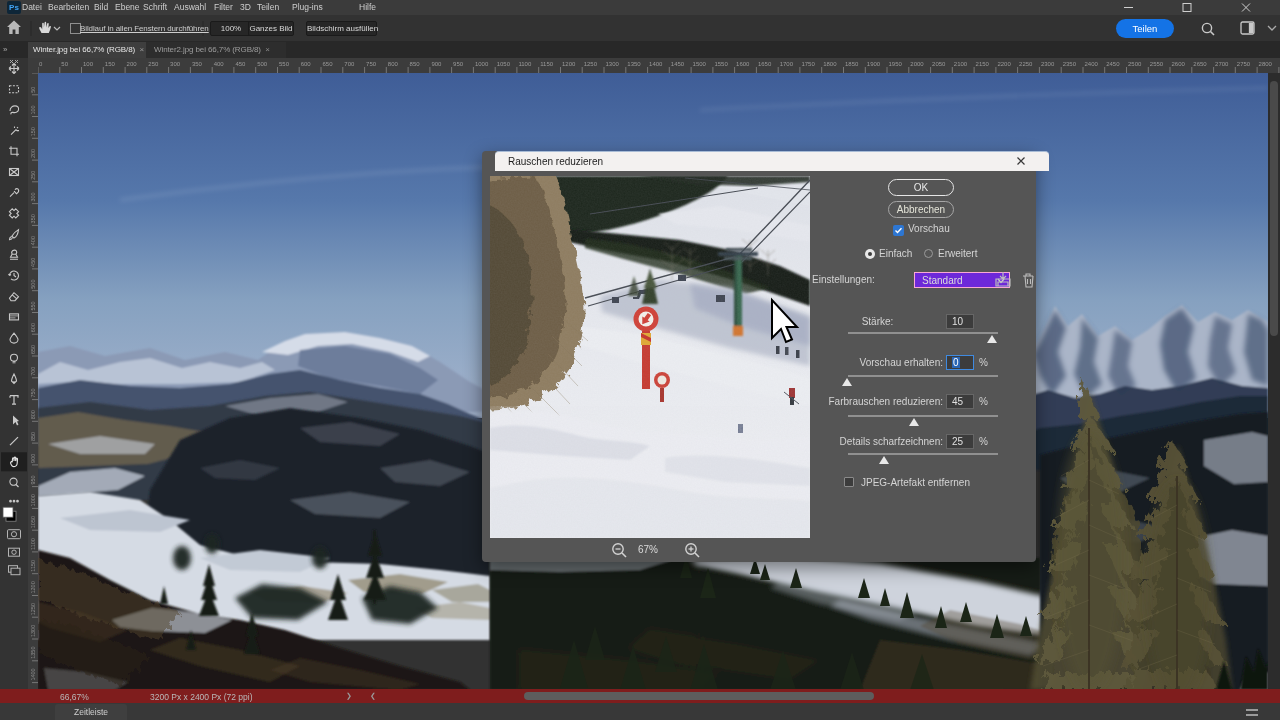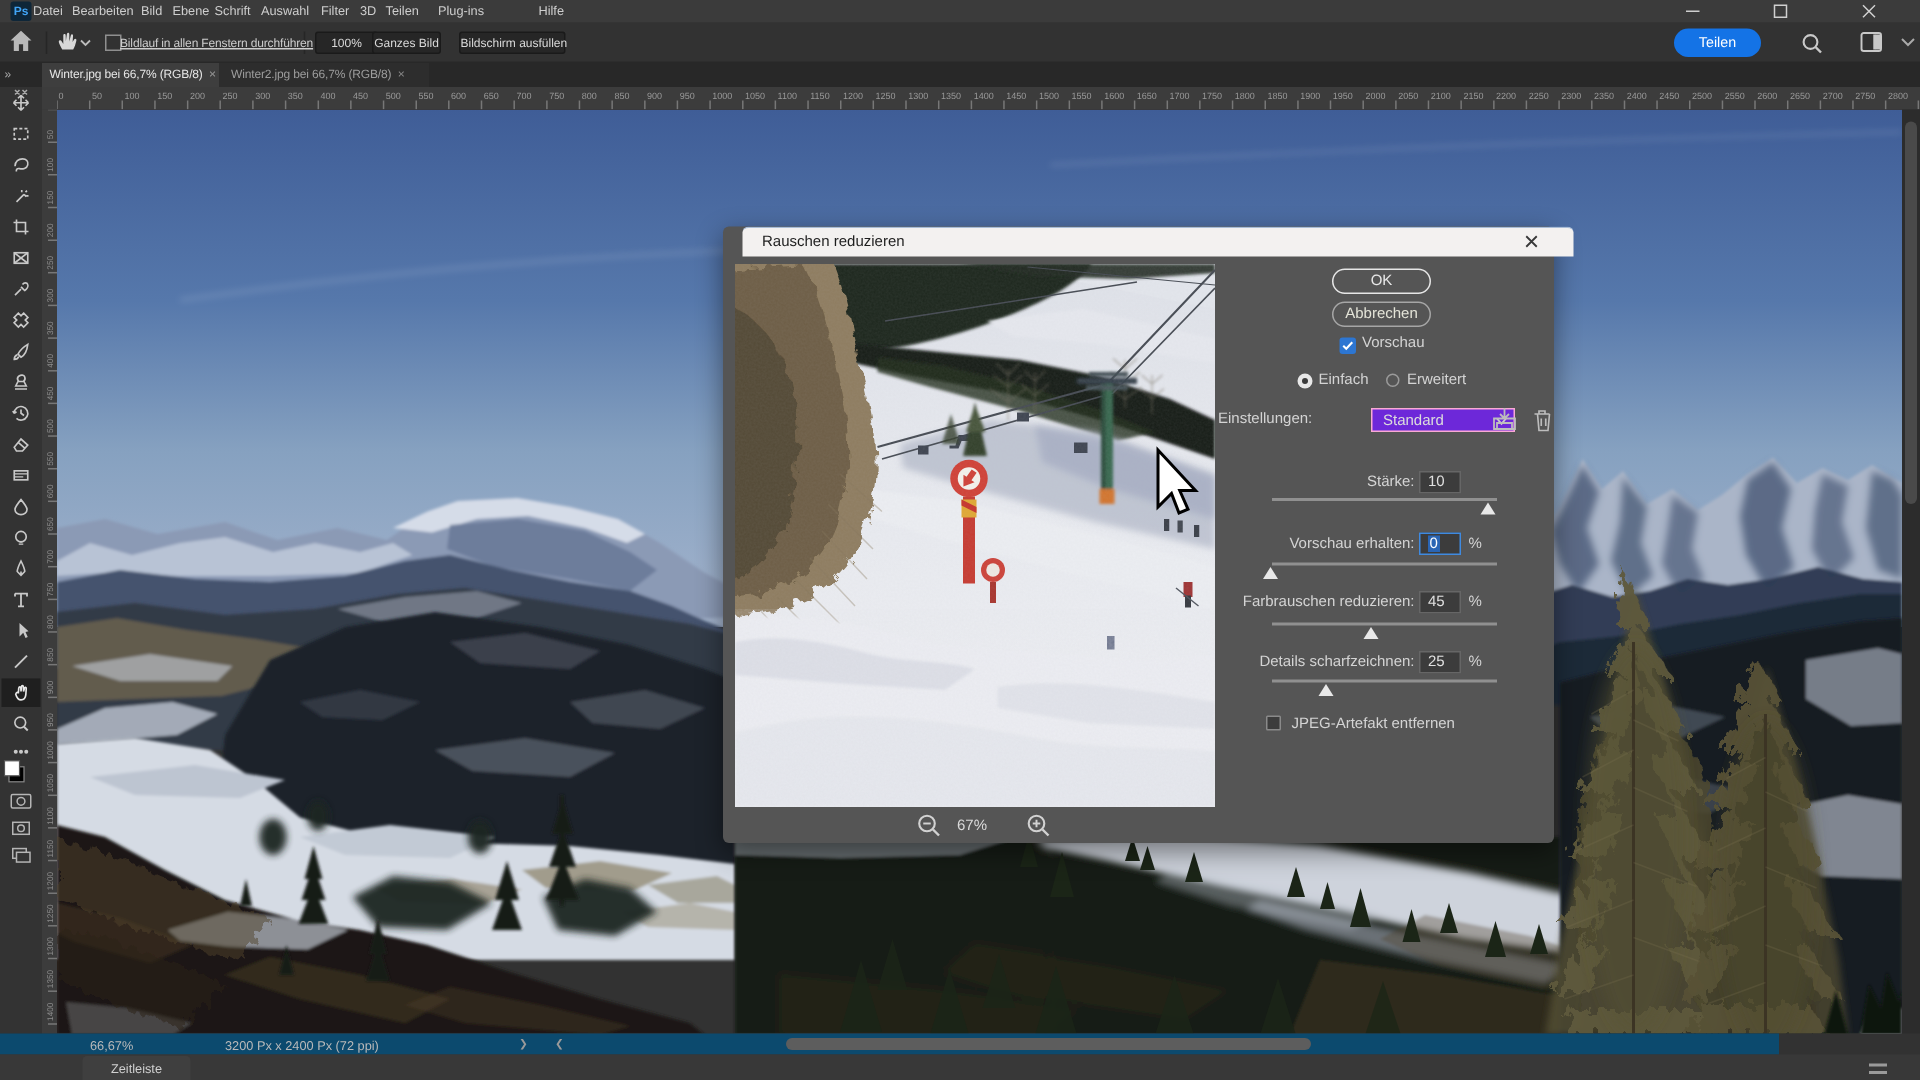--- a/index.html
+++ b/index.html
@@ -14,21 +14,21 @@
 #optbar{left:0;top:15px;width:1280px;height:27px;background:#323232;border-bottom:1px solid #282828;color:#cccccc;font-size:8px;}
 .optbtn{position:absolute;top:6px;height:15px;background:#262626;border:1px solid #1a1a1a;border-radius:2px;color:#d9d9d9;font-size:8px;text-align:center;line-height:14px;white-space:nowrap;}
 #teilen{position:absolute;right:106px;top:4px;width:58px;height:19px;background:#1473e6;border-radius:10px;color:#fff;font-size:9.5px;text-align:center;line-height:19px;}
 #tabbar{left:0;top:42px;width:1280px;height:16px;background:#282828;font-size:8px;}
 .tab1{position:absolute;left:28px;top:0;width:118px;height:16px;background:#3e3e3e;color:#e6e6e6;line-height:16px;padding-left:5px;white-space:nowrap;overflow:hidden;letter-spacing:-0.1px;}
 .tab2{position:absolute;left:146px;top:0;width:140px;height:16px;background:#2d2d2d;color:#9d9d9d;line-height:16px;padding-left:8px;white-space:nowrap;overflow:hidden;letter-spacing:-0.1px;}
 #hruler{left:28px;top:58px;width:1252px;height:15px;background:#3c3c3c;overflow:hidden;}
 #vruler{left:28px;top:73px;width:10px;height:616px;background:#3c3c3c;overflow:hidden;}
 #rcorner{left:28px;top:58px;width:10px;height:15px;background:#3c3c3c;}
 #toolbar{left:0;top:58px;width:28px;height:631px;background:#333333;}
-#statusbar{left:0;top:689px;width:1186px;height:14px;background:#0c4a6e;color:#b9b9b9;font-size:8.5px;}
+#statusbar{left:0;top:689px;width:1280px;height:14px;background:#7f1d1d;color:#b9b9b9;font-size:8.5px;}
 #bottombar{left:0;top:703px;width:1280px;height:17px;background:#383838;color:#d8d8d8;font-size:8.5px;}
 #vscroll{left:1268px;top:73px;width:12px;height:616px;background:#2c2c2c;}
 #vscroll .handle{position:absolute;left:2px;top:8px;width:8px;height:255px;background:#4a4a4a;border-radius:4px;}
 
 #dialog{left:482px;top:151px;width:554px;height:411px;background:#555555;border-radius:4px;box-shadow:0 6px 18px rgba(0,0,0,0.45);}
 #dtitle{position:absolute;left:0;top:0;width:554px;height:20px;background:#f3f1f0;border-radius:4px 4px 0 0;border-top:1px solid #a8bcd6;color:#1d1d1d;font-size:10px;line-height:20px;padding-left:13px;margin-left:13px;}
 #dclose{position:absolute;right:8px;top:3px;width:14px;height:14px;color:#333;font-size:12px;line-height:14px;text-align:center;}
 #dpreview{position:absolute;left:8px;top:25px;width:320px;height:362px;background:#e8eaee;overflow:hidden;}
 #dzoom{position:absolute;left:8px;top:387px;width:320px;height:24px;color:#e0e0e0;font-size:10px;}
 .dlgbtn{position:absolute;left:406px;width:66px;height:17px;border-radius:9px;background:#555555;color:#e8e8e8;font-size:10px;text-align:center;line-height:16px;}
@@ -400,21 +400,21 @@
       <span class="lab" style="left:330px;top:123px;width:76px;text-align:left;display:inline-block;">Einstellungen:</span>
       <div class="abs" style="left:432px;top:121px;width:96px;height:16px;background:#6d28d9;border:1px solid #f9a8d4;font-size:10px;line-height:15px;padding-left:7px;color:#dcdcdc;">Standard
         <svg class="abs" style="right:4px;top:5px;" width="8" height="6" viewBox="0 0 8 6">
             <path d="M1 1 L4 4.5 L7 1" stroke="#cfcfcf" stroke-width="1.2" fill="none"></path>
           </svg>
       </div>
       <svg class="abs" style="left:510px;top:119px;" width="46" height="20" viewBox="0 0 46 20">
         <path d="M4 9 h14 v7 h-14 Z M6 16 v-4 h10 v4 M11 2 v7 M8 6 l3 3 l3 -3" stroke="#bdbdbd" stroke-width="1.2" fill="none"></path>
         <path d="M31 6 h10 M34 6 v-2 h4 v2 M33 6 l1 11 h6 l1 -11 M35.5 9 v5 M38.5 9 v5" stroke="#bdbdbd" stroke-width="1.1" fill="none"></path>
       </svg>
-      <span class="lab" style="left:330px;top:165px;width:131px;text-align:right;">Stärke:</span>
+      <span class="lab" style="left:330px;top:165px;width:131px;text-align:center;">Stärke:</span>
       <div class="numbox" style="left:464px;top:163px;">10</div>
       <div class="track" style="left:366px;top:181px;width:150px;"></div>
       <div class="thumb" style="left:505px;top:184px;"></div>
       <span class="lab" style="left:330px;top:206px;width:131px;text-align:right;">Vorschau erhalten:</span>
       <div class="numbox" style="left:464px;top:204px;border:1px solid #3f8ae0;"><span style="background:#2a65b4;color:#fff;padding:0 1px;">0</span></div>
       <span class="lab" style="left:497px;top:206px;">%</span>
       <div class="track" style="left:366px;top:224px;width:150px;"></div>
       <div class="thumb" style="left:360px;top:227px;"></div>
       <span class="lab" style="left:330px;top:245px;width:131px;text-align:right;">Farbrauschen reduzieren:</span>
       <div class="numbox" style="left:464px;top:243px;">45</div>

